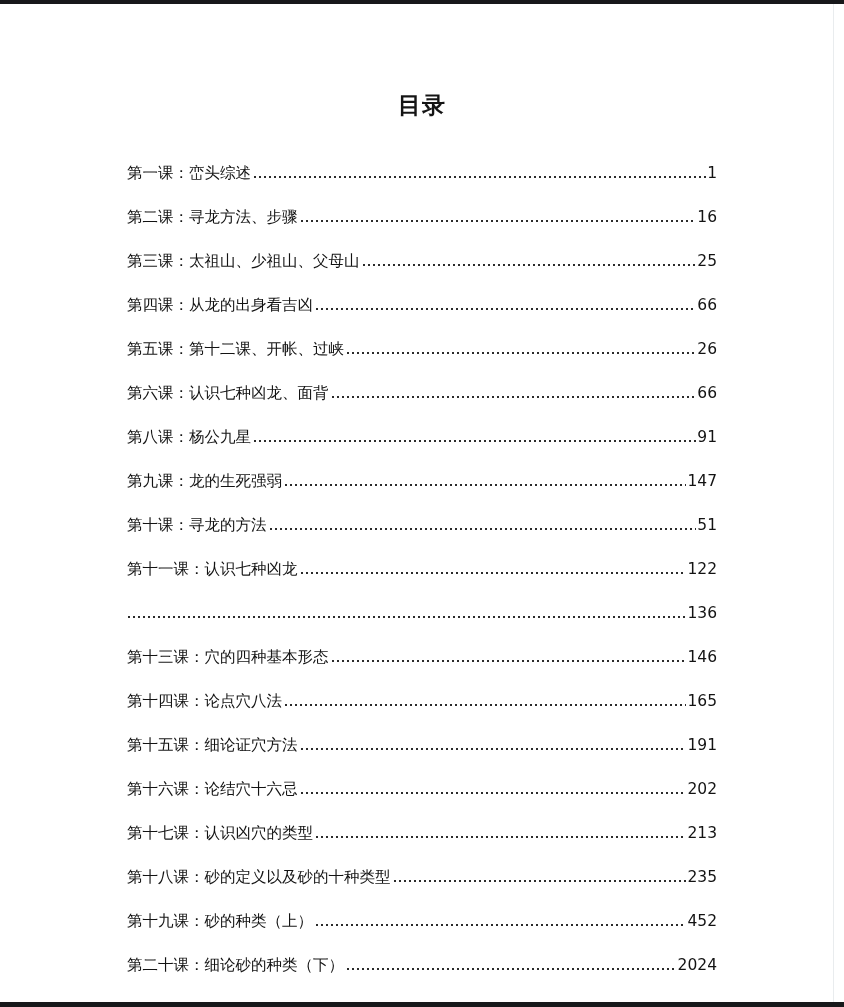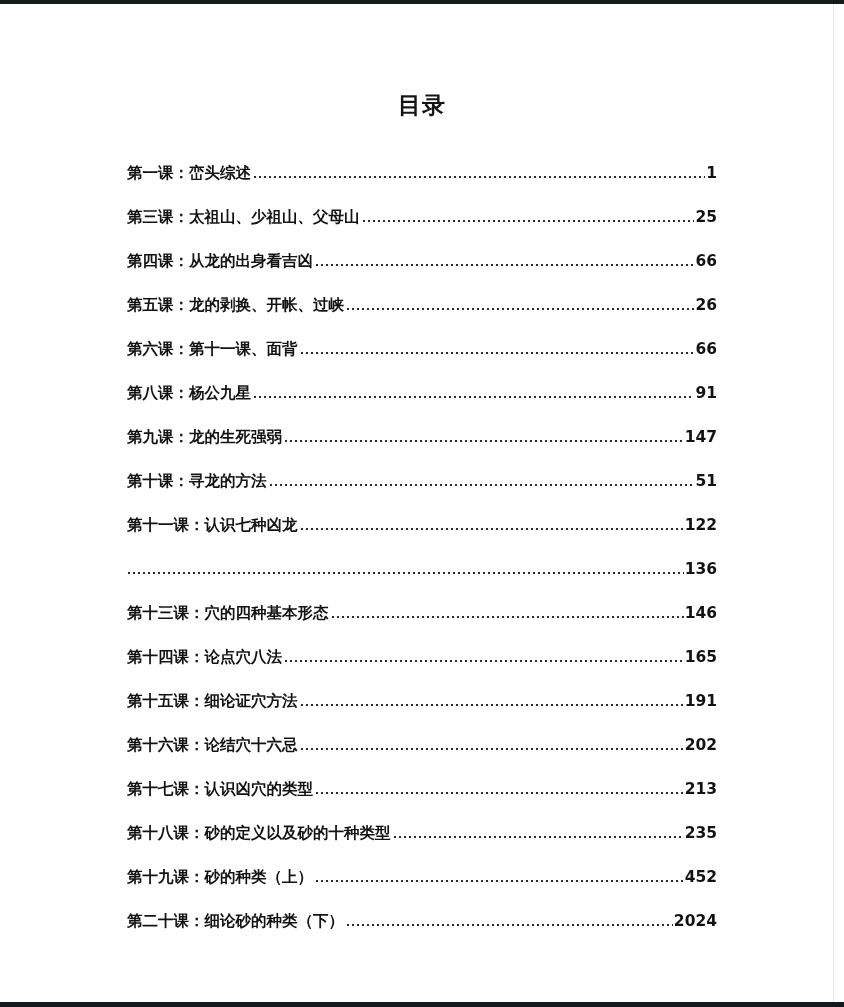--- a/index.html
+++ b/index.html
@@ -67,21 +67,20 @@
   }
 
   .toc-row {
     display: flex;
     align-items: flex-end;
     height: 44px;
     color: #131313;
     font-size: 15.5px;
     line-height: 20px;
     white-space: nowrap;
-    font-weight: bold;
   }
 
   .toc-label {
     flex: 0 0 auto;
     padding-right: 2px;
   }
 
   .toc-leader {
     flex: 1 1 auto;
     position: relative;
@@ -118,36 +117,41 @@
 
   <div class="doc-title">目录</div>
 
   <div class="toc-list">
       <div class="toc-row">
         <span class="toc-label">第一课：峦头综述</span>
         <span class="toc-leader"></span>
         <span class="toc-page">1</span>
       </div>
       <div class="toc-row">
+        <span class="toc-label">第二课：寻龙方法、步骤</span>
+        <span class="toc-leader"></span>
+        <span class="toc-page">16</span>
+      </div>
+      <div class="toc-row">
         <span class="toc-label">第三课：太祖山、少祖山、父母山</span>
         <span class="toc-leader"></span>
         <span class="toc-page">25</span>
       </div>
       <div class="toc-row">
         <span class="toc-label">第四课：从龙的出身看吉凶</span>
         <span class="toc-leader"></span>
         <span class="toc-page">66</span>
       </div>
       <div class="toc-row">
-        <span class="toc-label">第五课：龙的剥换、开帐、过峡</span>
+        <span class="toc-label">第五课：第十二课、开帐、过峡</span>
         <span class="toc-leader"></span>
         <span class="toc-page">26</span>
       </div>
       <div class="toc-row">
-        <span class="toc-label">第六课：第十一课、面背</span>
+        <span class="toc-label">第六课：认识七种凶龙、面背</span>
         <span class="toc-leader"></span>
         <span class="toc-page">66</span>
       </div>
       <div class="toc-row">
         <span class="toc-label">第八课：杨公九星</span>
         <span class="toc-leader"></span>
         <span class="toc-page">91</span>
       </div>
       <div class="toc-row">
         <span class="toc-label">第九课：龙的生死强弱</span>

